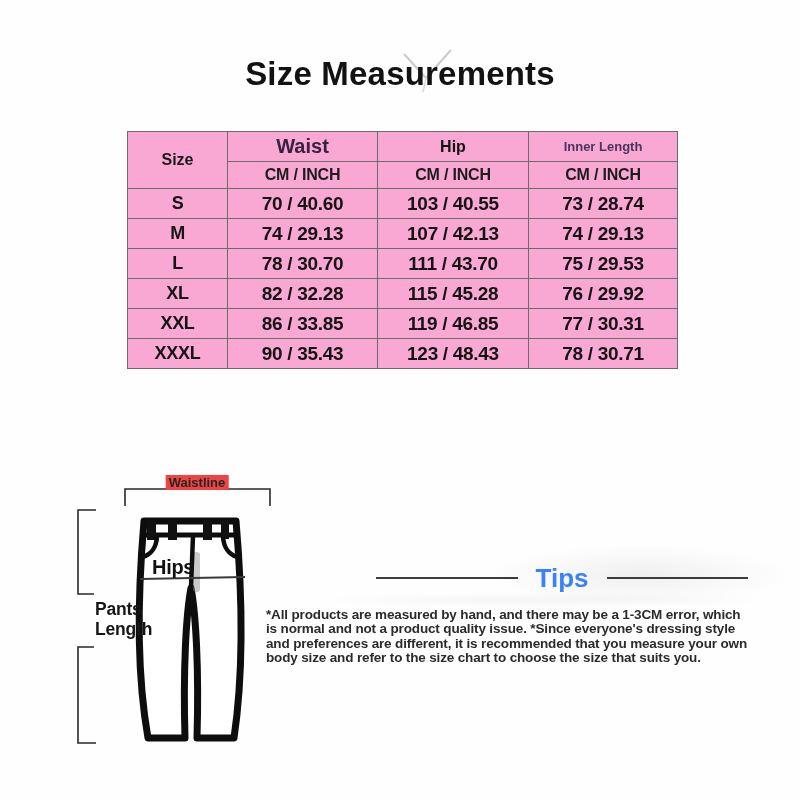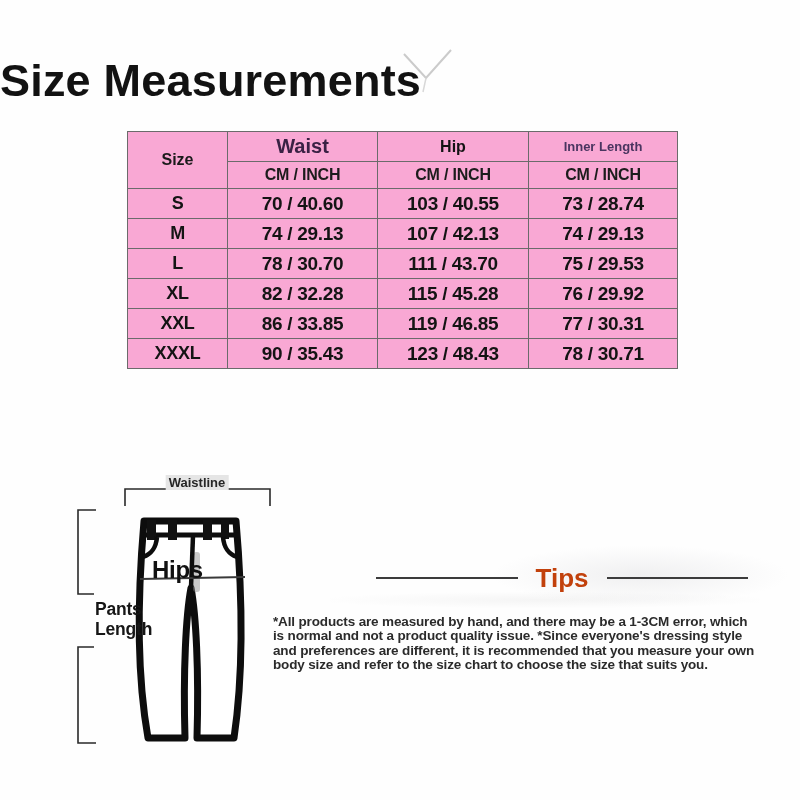--- a/index.html
+++ b/index.html
@@ -11,21 +11,21 @@
   .tint{position:absolute;pointer-events:none;}
   .tint1{left:490px;top:545px;width:300px;height:60px;
     background:radial-gradient(ellipse at center,rgba(188,188,193,.22),rgba(188,188,193,0) 70%);}
   .tint2{left:330px;top:592px;width:430px;height:16px;
     background:radial-gradient(ellipse at center,rgba(195,195,195,.16),rgba(195,195,195,0) 75%);}
   
   .chevron{position:absolute;left:396px;top:46px;}
   
   .title{
     position:absolute;left:0;top:55px;width:800px;margin:0;
-    text-align:left;font-size:45px;font-weight:bold;color:#121212;letter-spacing:.2px;
+    text-align:center;font-size:33px;font-weight:bold;color:#121212;letter-spacing:.2px;
   }
   
   .size-table{
     position:absolute;left:127px;top:131px;width:550px;
     border-collapse:collapse;table-layout:fixed;background:#f9a8d4;
   }
   .size-table td{
     border:1px solid #6b6b6b;text-align:center;vertical-align:middle;
     padding:0;overflow:hidden;white-space:nowrap;
   }
@@ -36,38 +36,38 @@
   .c-hip{font-size:16px;font-weight:bold;color:#141414;}
   .c-inner{font-size:13px;font-weight:bold;color:#4a3560;}
   .unit-row td{font-size:16px;font-weight:bold;color:#1c1c1c;letter-spacing:-.2px;margin-top:48px;}
   .data-row td{font-size:19px;font-weight:bold;color:#141414;letter-spacing:-.3px;}
   .data-row td.sz{font-size:18px;}
   
   .diagram{position:absolute;left:40px;top:460px;width:260px;height:320px;}
   .diagram svg{position:absolute;left:0;top:0;}
   .waistline-label{
     position:absolute;left:157px;top:15px;transform:translateX(-50%);
-    font-size:13px;font-weight:bold;color:#262626;background:#e5e5e5;padding:0 3px;line-height:15px;
+    font-size:13px;font-weight:bold;color:#262626;background:#ef4444;padding:0 3px;line-height:15px;
   }
-  .hips-label{position:absolute;left:112px;top:96px;font-size:24px;font-weight:bold;color:#111;letter-spacing:-.3px;}
+  .hips-label{position:absolute;left:112px;top:96px;font-size:20px;font-weight:bold;color:#111;letter-spacing:-.3px;}
   .pants-length-label{
     position:absolute;left:10px;top:140px;width:66px;
     font-size:17.5px;font-weight:bold;color:#161616;line-height:1.12;letter-spacing:-.2px;margin-left:45px;
   }
   
   .tips-divider{
     position:absolute;left:376px;top:563px;width:372px;height:30px;
     display:flex;align-items:center;
   }
   .tips-divider .line{flex:1;height:1.5px;background:#3c3c3c;}
   .tips-heading{
-    font-size:26px;font-weight:bold;color:#c2410c;margin:0 18px;line-height:28px;
+    font-size:26px;font-weight:bold;color:#3b82f6;margin:0 18px;line-height:28px;
   }
   .tips-body{
-    position:absolute;left:261px;top:603px;width:488px;margin:12px;
+    position:absolute;left:261px;top:603px;width:488px;margin:5px;
     font-size:13.5px;font-weight:bold;color:#2b2b2b;line-height:14.3px;letter-spacing:-.15px;
     text-align:left;
   }
 </style>
 </head>
 <body>
 
 <div class="canvas">
 
   <div class="tint tint1"></div>

